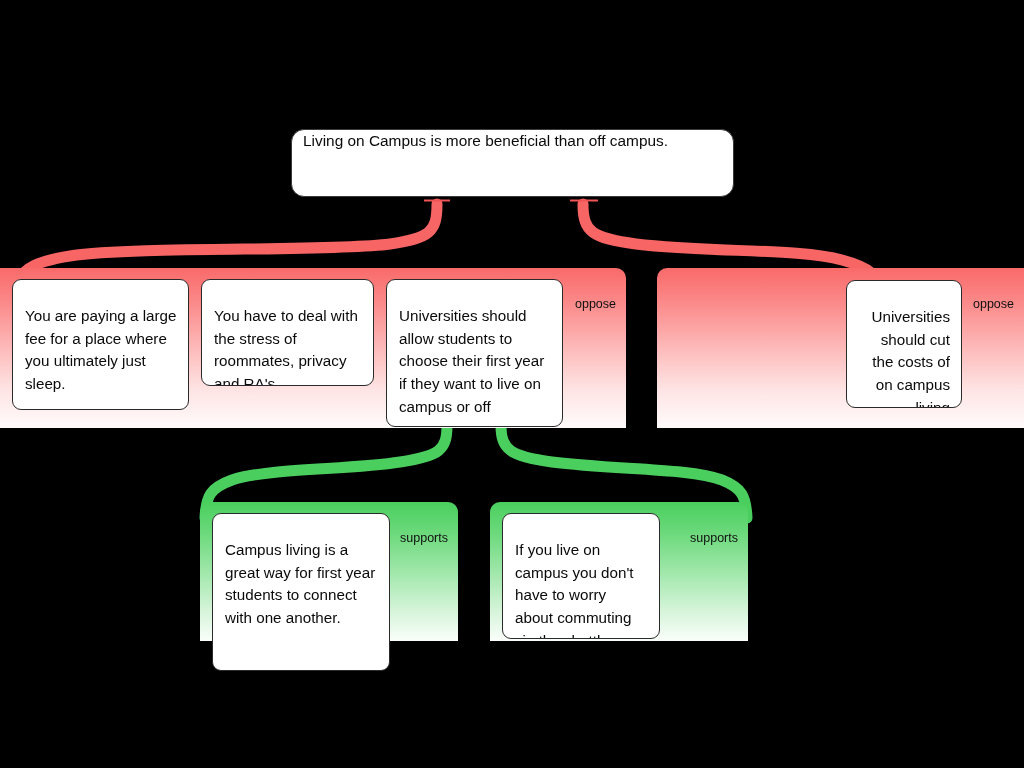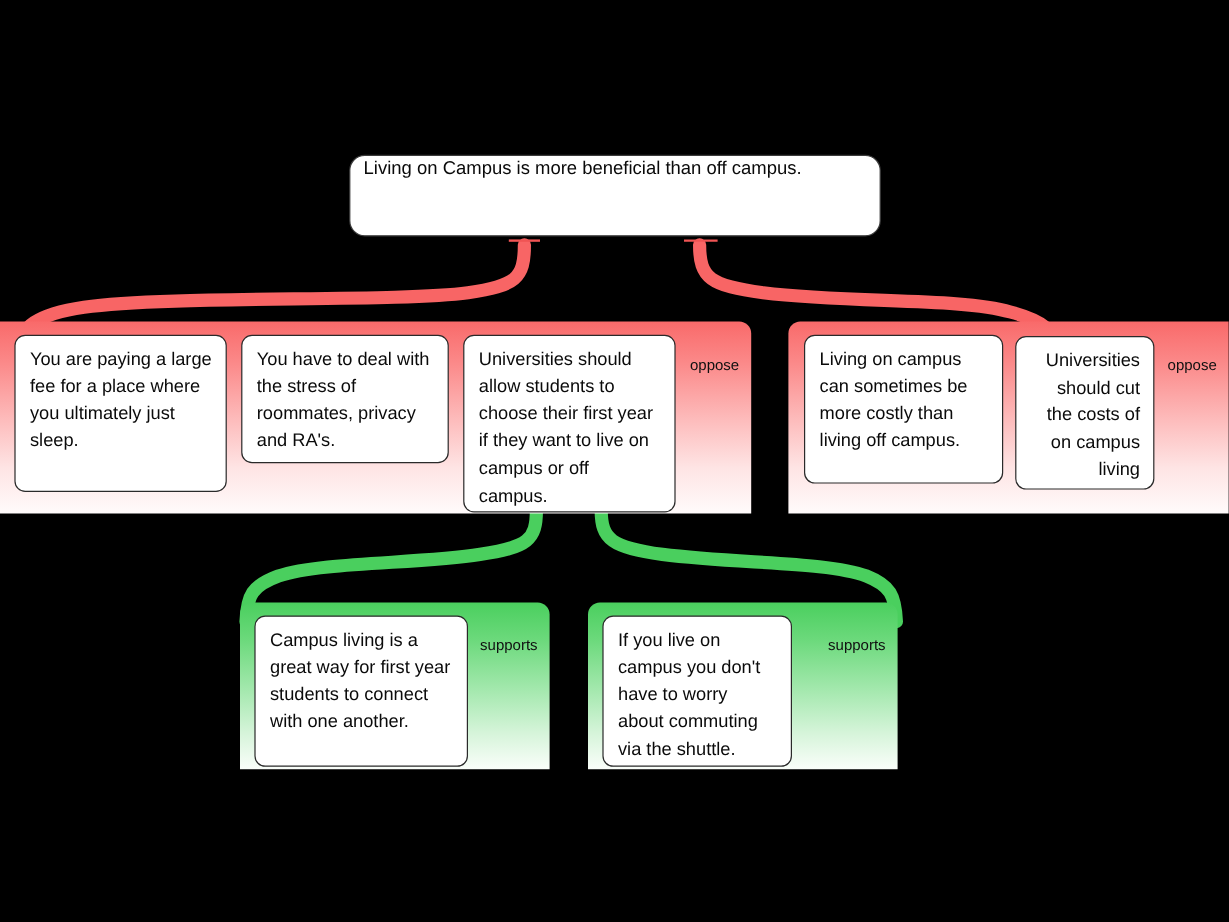--- a/index.html
+++ b/index.html
@@ -49,21 +49,21 @@
     white-space: nowrap;
     margin-top: 14px;
   }
   
   .card {
     position: absolute;
     box-sizing: border-box;
     background: #FFFFFF;
     border: 1.3px solid #2a2a2a;
     border-radius: 9px;
-    padding: 9px 11px 8px 12px;
+    padding: 25px 11px 8px 12px;
     font-size: 15.2px;
     line-height: 22.7px;
     color: #0a0a0a;
     overflow: hidden;
     word-wrap: break-word;
   }
   .root-wrap {
     position: absolute;
     left: 291px;
     top: 129px;
@@ -127,31 +127,28 @@
   <div class="card" style="left:386px; top:279px; width:177px; height:148px;">
     <span>Universities should allow students to choose their first year if they want to live on campus or off campus.</span>
   </div>
   <div class="card" style="left:201px; top:279px; width:173px; height:107px;">
     <span>You have to deal with the stress of roommates, privacy and RA's.</span>
   </div>
 
   <div class="group oppose" style="left:657px; top:268px; width:367px; height:160px; border-radius:10px 0 0 0;">
     <span class="group-label">oppose</span>
   </div>
-  <div class="card" style="left:670px; top:279px; width:166px; height:124px;">
-    <span>Living on campus can sometimes be more costly than living off campus.</span>
-  </div>
   <div class="card" style="left:846px; top:280px; width:116px; height:128px;text-align:right;">
     <span>Universities should cut the costs of on campus living</span>
   </div>
 
   <div class="group supports" style="left:200px; top:502px; width:258px; height:139px; border-radius:10px 10px 0 0;">
     <span class="group-label">supports</span>
   </div>
-  <div class="card" style="left:212px; top:513px; width:178px; height:126px;">
+  <div class="card" style="left:212px; top:513px; width:178px; height:158px;">
     <span>Campus living is a great way for first year students to connect with one another.</span>
   </div>
 
   <div class="group supports" style="left:490px; top:502px; width:258px; height:139px; border-radius:10px 10px 0 0;">
     <span class="group-label">supports</span>
   </div>
   <div class="card" style="left:502px; top:513px; width:158px; height:126px;">
     <span>If you live on campus you don't have to worry about commuting via the shuttle.</span>
   </div>
 

